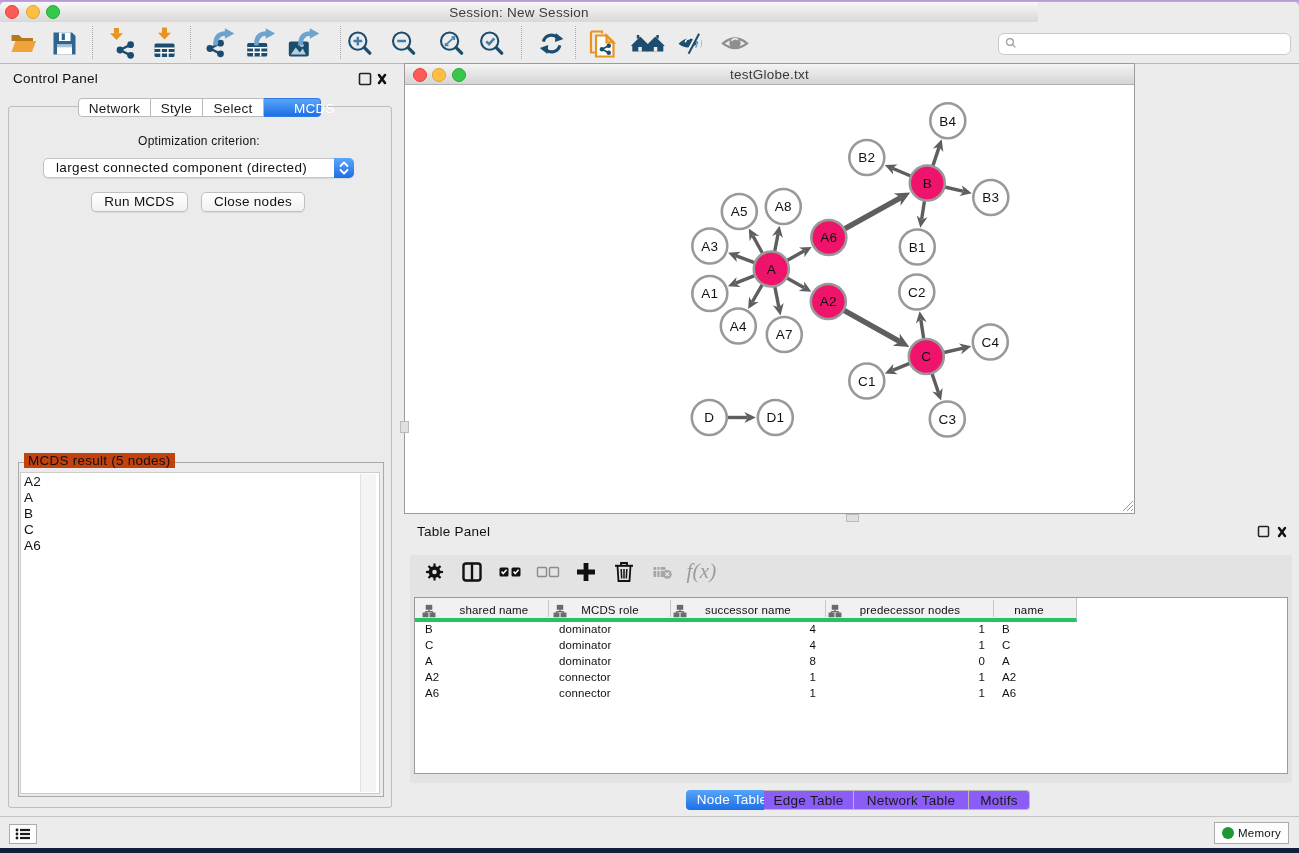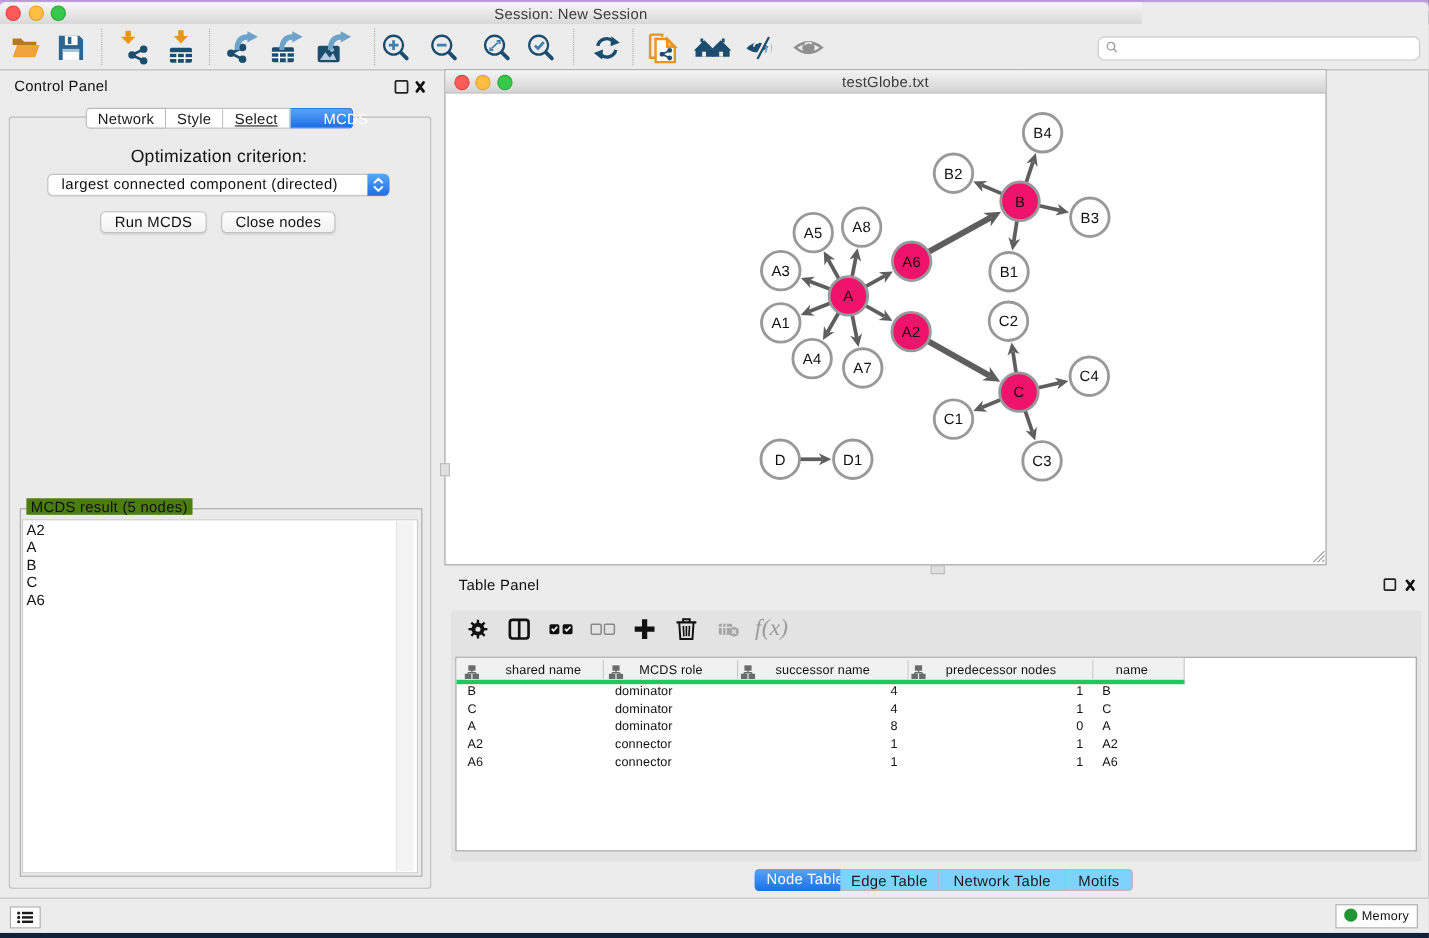--- a/index.html
+++ b/index.html
@@ -15,46 +15,46 @@
 .tsep{position:absolute;top:4px;height:33px;width:0;border-left:1px dotted #a9a9a9;}
 #searchbox{left:998px;top:11px;width:291px;height:20px;background:#fff;border:1px solid #c9c9c9;border-radius:6px;}
 #searchbox svg{position:absolute;left:6px;top:3px;}
 
 
 #cp-title{left:13px;top:69px;font-size:13.5px;color:#111;}
 #cp-box{left:8px;top:104px;width:382px;height:700px;background:#ebebeb;border:1px solid #bdbdbd;border-radius:3px;}
 .tab{position:absolute;top:95.5px;height:19px;background:#fff;border:1px solid #b9b9b9;border-left:none;box-sizing:border-box;
  font-size:13.5px;text-align:center;color:#1a1a1a;line-height:19px;}
 .tabsel{background:linear-gradient(#57a5f7,#1e6ee6);color:#fff;border-color:#2e7be8;}
-#opt-label{left:8px;top:132px;width:382px;text-align:center;font-size:16px;color:#111;}
+#opt-label{left:8px;top:132px;width:382px;text-align:center;font-size:12px;color:#111;}
 #dropdown{left:43px;top:156px;width:311px;height:20px;background:#fff;border:1px solid #c3c3c3;border-radius:5px;box-sizing:border-box;
  font-size:13.5px;letter-spacing:0.35px;line-height:18px;text-align:left;padding-left:12px;color:#111;box-shadow:0 1px 1px rgba(0,0,0,.08);}
 #dd-step{right:-1px;top:-1px;width:20px;height:20px;border-radius:0 5px 5px 0;background:linear-gradient(#5aa7f8,#1d6de6);}
 .btn{position:absolute;height:20px;background:linear-gradient(#fff,#f1f1f1);border:1px solid #c0c0c0;border-radius:5px;box-sizing:border-box;
  font-size:13.5px;text-align:center;line-height:18px;color:#111;box-shadow:0 1px 1px rgba(0,0,0,.08);}
 #groupbox{left:18px;top:459.5px;width:364px;height:333px;border:1px solid #a9a9a9;}
-#grouplabel{left:24px;top:451px;background:#4d7c0f;padding:0 4px;font-size:13.5px;color:#111;}
+#grouplabel{left:24px;top:451px;background:#c2410c;padding:0 4px;font-size:13.5px;color:#111;}
 #mlist{left:1px;top:9px;width:360px;height:322px;background:#fff;border:1px solid #ccc;box-sizing:border-box;}
 #mscroll{right:3px;top:1px;width:15px;height:318px;background:#f4f4f4;border-left:1px solid #e2e2e2;}
 #mlist-items{left:3px;top:1px;font-size:13.5px;line-height:16px;color:#111;}
 
 
-#nwin{left:404px;top:61px;width:802px;height:451px;background:#fff;border:1px solid #9b9b9b;box-sizing:border-box;}
+#nwin{left:404px;top:61px;width:731px;height:451px;background:#fff;border:1px solid #9b9b9b;box-sizing:border-box;}
 #ntitle{left:0;top:0;width:100%;height:21px;background:linear-gradient(#f4f4f4,#d4d4d4);border-bottom:1px solid #b0b0b0;box-sizing:border-box;}
 #ntitle .t{width:100%;text-align:center;font-size:13.5px;color:#3a3a3a;line-height:21px;}
 
 
 #tp-title{left:417px;top:522px;font-size:13.5px;color:#111;}
 #tp-tool{left:410px;top:552.5px;width:882px;height:228px;background:#e3e3e3;border-radius:3px;}
 #tp-table{left:414px;top:595px;width:874px;height:177px;background:#fff;border:1px solid #9a9a9a;box-sizing:border-box;}
 #thead{left:0;top:0;width:661px;height:20px;background:#f1f1f1;border-bottom:4px solid #22c55e;border-right:1px solid #c6c6c6;}
 .hsep{position:absolute;top:2px;height:17px;width:0;border-left:1px solid #c9c9c9;}
 .hlab{position:absolute;top:0;font-size:11.5px;letter-spacing:0.15px;color:#111;line-height:25px;text-align:center;}
 .trow{position:absolute;font-size:11.5px;letter-spacing:0.15px;color:#111;height:16px;line-height:16px;}
-.tabs2{position:absolute;top:788px;height:20px;background:#7dd3fc;border:1px solid #b9b9b9;border-left:none;box-sizing:border-box;
+.tabs2{position:absolute;top:788px;height:20px;background:#8b5cf6;border:1px solid #b9b9b9;border-left:none;box-sizing:border-box;
  font-size:13.5px;text-align:center;color:#1a1a1a;line-height:20px;}
 #statusbar{left:0;top:813.5px;width:1299px;height:32px;border-top:1px solid #c4c4c4;background:#ececec;}
 #sb-btn{left:9px;top:822px;width:28px;height:20px;background:#fdfdfd;border:1px solid #ababab;box-sizing:border-box;}
 #mem-btn{left:1214px;top:820px;width:75px;height:22px;background:#fdfdfd;border:1px solid #ababab;box-sizing:border-box;font-size:11.5px;color:#111;line-height:20px;text-align:center;}
 </style>
 </head>
 <body>
 <div class="abs" id="desktop-top"></div>
 <div class="abs" id="win">
   <div class="abs" id="titlebar">
@@ -260,21 +260,21 @@
   </div>
 
   <div class="abs" id="cp-title">Control Panel</div>
   <svg class="abs" style="left:358px;top:70px" width="34" height="14" viewBox="0 0 34 14">
       <rect x="1.5" y="1.5" width="11" height="11" fill="none" stroke="#222" stroke-width="1.6" rx="1"></rect>
       <path d="M21 3 L27 11 M27 3 L21 11" stroke="#111" stroke-width="2.6" stroke-linecap="round"></path>
     </svg>
   <div class="abs" id="cp-box"></div>
   <div class="tab" style="left:78px;width:73px;border-radius:4px 0 0 4px;border-left:1px solid #b9b9b9;">Network</div>
   <div class="tab" style="left:151px;width:52px;">Style</div>
-  <div class="tab" style="left:203px;width:61px;text-decoration:underline;">Select</div>
+  <div class="tab" style="left:203px;width:61px;">Select</div>
   <div class="tab tabsel" style="left:264px;width:57px;border-radius:0 4px 4px 0;padding-left:30px;">MCDS</div>
   <div class="abs" id="opt-label">Optimization criterion:</div>
   <div class="abs" id="dropdown">largest connected component (directed)
     <div class="abs" id="dd-step"><svg width="20" height="20" viewBox="0 0 20 20">
           <path d="M6.5 8 L10 4.5 L13.5 8" fill="none" stroke="#fff" stroke-width="1.8" stroke-linecap="round" stroke-linejoin="round"></path>
           <path d="M6.5 12 L10 15.5 L13.5 12" fill="none" stroke="#fff" stroke-width="1.8" stroke-linecap="round" stroke-linejoin="round"></path>
         </svg></div>
   </div>
   <div class="btn" style="left:91px;top:190px;width:97px;">Run MCDS</div>
   <div class="btn" style="left:201px;top:190px;width:104px;">Close nodes</div>

